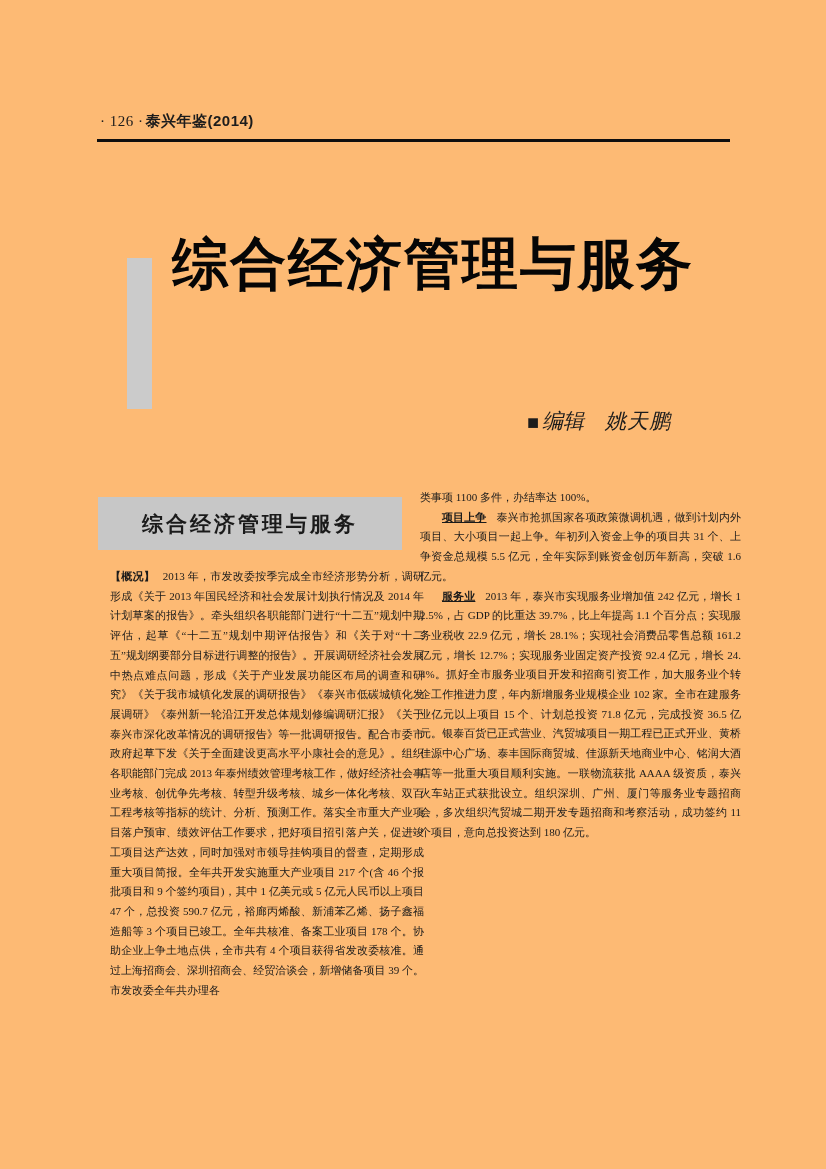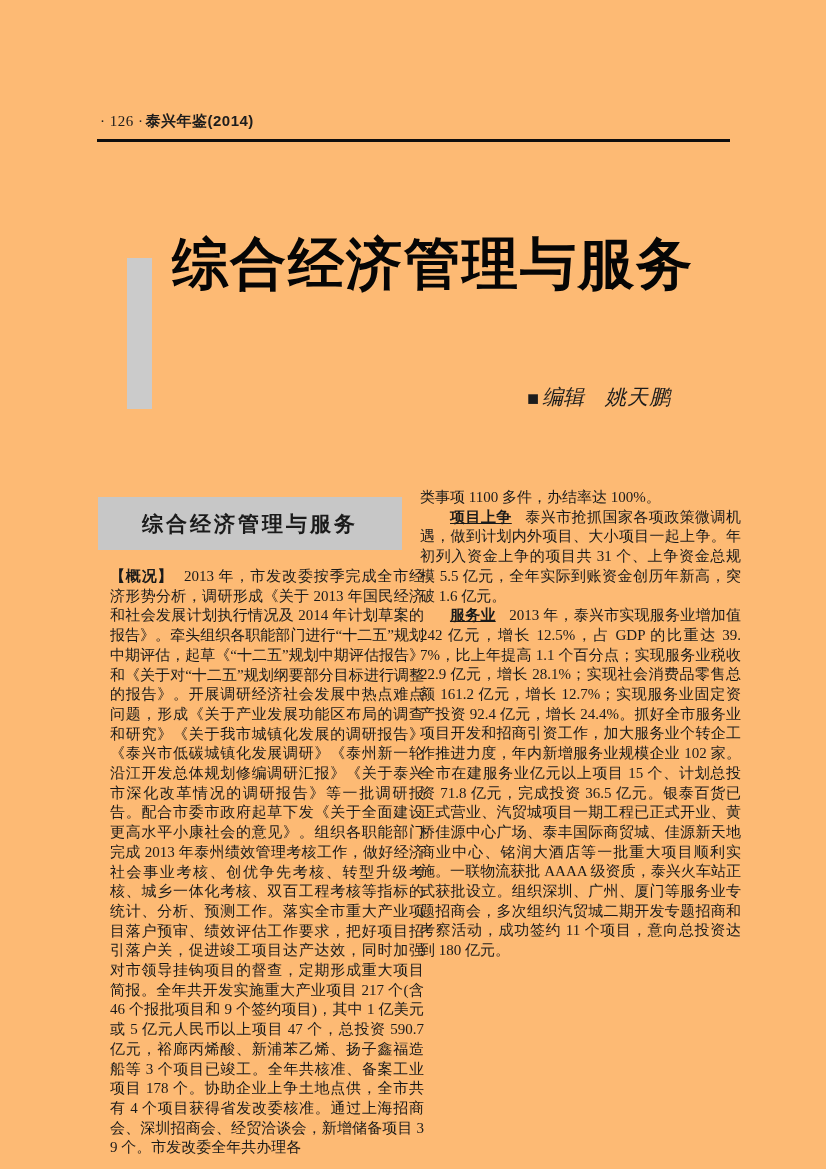--- a/index.html
+++ b/index.html
@@ -31,42 +31,42 @@
     position:absolute;left:127px;top:258px;
     width:25px;height:151px;background:#cbcbcb;
   }
   .chapter-title{
     position:absolute;left:172px;top:228px;margin:0;
     font-size:56px;line-height:72px;font-weight:900;
     letter-spacing:2px;color:#060606;white-space:nowrap;
     font-family:"Liberation Serif","DejaVu Serif",serif;
   }
   .editor-line{
-    position:absolute;left:527px;top:384px;
+    position:absolute;left:527px;top:408px;
     font-size:21px;line-height:26px;white-space:nowrap;
     font-style:italic;
   }
   .editor-line .editor-marker{
     font-style:normal;font-size:20px;vertical-align:-1px;margin-right:3px;
   }
   .editor-line .editor-name{margin-left:1em;letter-spacing:1px;}
   
   .section-heading-box{
     position:absolute;left:98px;top:497px;
     width:304px;height:53px;background:#c7c7c7;
     display:flex;align-items:center;justify-content:center;
   }
   .section-heading-box .section-heading{
     font-family:"Liberation Sans","DejaVu Sans",sans-serif;
     font-size:21px;font-weight:700;letter-spacing:3px;color:#1a1a1a;
   }
   
   .column{
     position:absolute;
-    font-size:15px;line-height:19.7px;
+    font-size:11px;line-height:19.7px;
     text-align:justify;text-justify:inter-ideograph;
     word-break:break-all;
     color:#1a1a1a;
   }
   .col-left{left:110px;top:567px;width:314px;}
   .col-right{left:420px;top:488px;width:321px;}
   .column p{margin:0;padding:0;}
   .column p.indent{text-indent:2em;}
   .run-label{font-weight:700;margin-right:.9em;text-decoration:underline;}
   .overview-label{font-weight:700;margin-right:.7em;}

